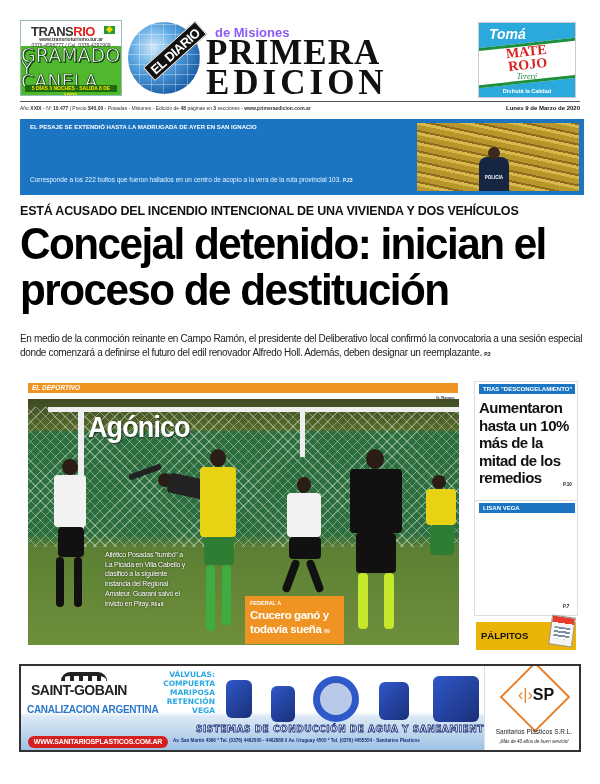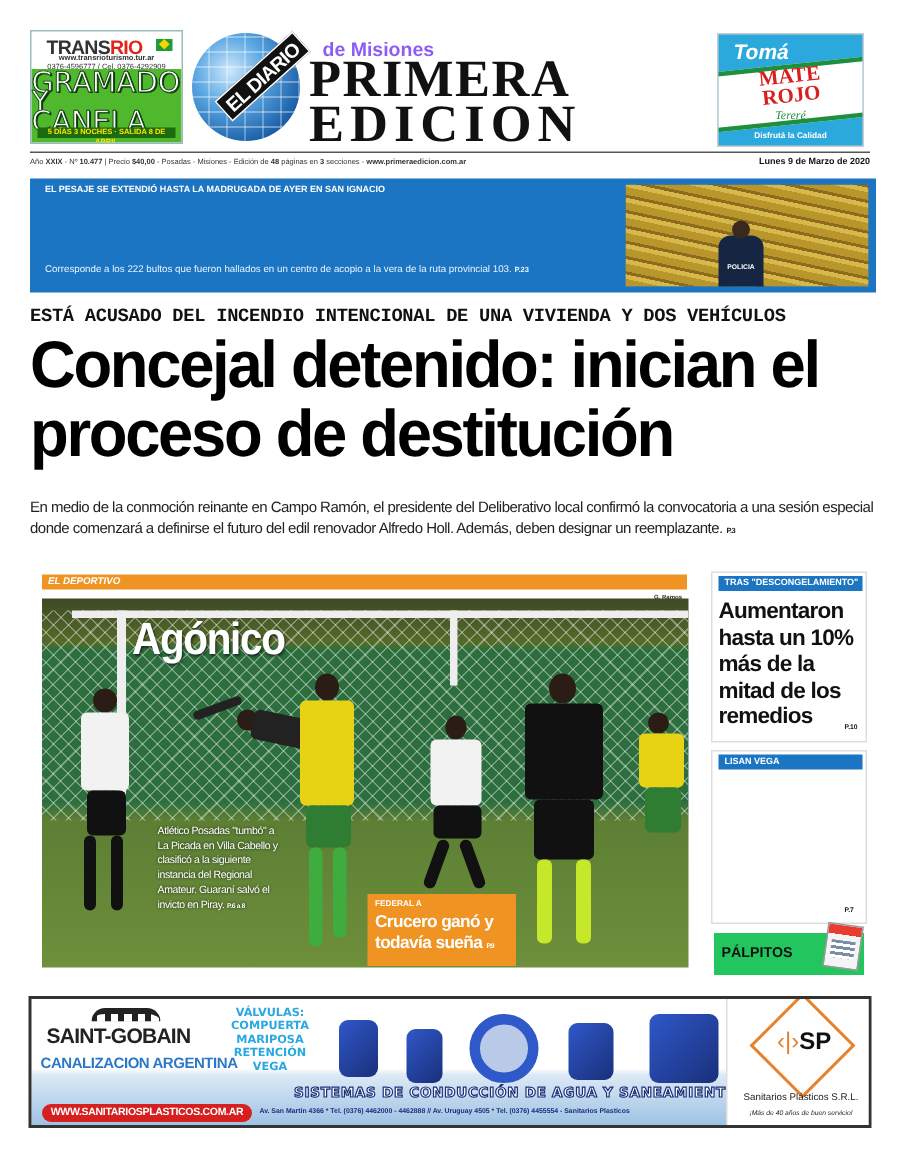--- a/index.html
+++ b/index.html
@@ -46,21 +46,21 @@
   .blue-box .sub { position: absolute; left: 10px; top: 57px; font-size: 6.5px; color: #e9f3ff; }
   .blue-box .sub .pg { font-weight: bold; font-size: 5px; }
   .blue-photo { left: 416px; top: 122px; width: 164px; height: 70px; background:
       repeating-linear-gradient(12deg, #b8962c 0 5px, #d6b94a 5px 8px, #8c6a1e 8px 10px),
       linear-gradient(#6b4a1a, #c49a33); border: 1px solid #1b75c2; overflow: hidden; }
   .blue-photo .officer { position: absolute; left: 62px; top: 34px; width: 30px; height: 36px; background: #162542; border-radius: 8px 8px 0 0; }
   .blue-photo .officer::before { content: ""; position: absolute; left: 9px; top: -10px; width: 12px; height: 12px; border-radius: 50%; background: #3a2a1e; }
   .blue-photo .police { position: absolute; left: 65px; top: 52px; width: 24px; font-size: 4.5px; font-weight: bold; color: #fff; text-align: center; }
 
   
-  .main-kicker { left: 20px; top: 204px; font-weight: bold; font-size: 12.5px; letter-spacing: -0.2px; color: #111; font-family: Liberation Mono, monospace; }
+  .main-kicker { left: 20px; top: 204px; font-weight: bold; font-size: 12.5px; letter-spacing: -0.2px; color: #111; }
   .main-headline { left: 20px; top: 221px; width: 580px; font-weight: 900; font-family: "Liberation Sans", sans-serif; font-size: 44px; line-height: 46px; letter-spacing: -1.6px; color: #000; transform: scaleX(0.96); transform-origin: left top; }
   .main-deck { left: 20px; top: 332px; width: 570px; font-size: 10px; line-height: 14px; letter-spacing: -0.35px; color: #222; }
   .main-deck .pg { font-weight: bold; font-size: 5px; }
 
   
   .sports-tag { left: 28px; top: 383px; width: 430px; height: 10px; background: #ef9322; color: #fff; font-weight: bold; font-style: italic; font-size: 6.5px; line-height: 10px; padding-left: 4px; }
   .photo-credit { left: 436px; top: 395px; font-size: 4px; font-weight: bold; color: #333; }
   .sports-photo { left: 28px; top: 399px; width: 431px; height: 246px; background:
       linear-gradient(180deg, #3e4a24 0%, #556b2a 12%, #2d6e3e 14%, #2d6e3e 55%, #5c7f34 60%, #6e8f3b 100%); overflow: hidden; }
   .sports-photo .net { position: absolute; left: 0; top: 8px; width: 100%; height: 140px; background:
@@ -78,31 +78,31 @@
   .federal-box { left: 245px; top: 596px; width: 99px; height: 48px; background: #ef9322; }
   .federal-box .kicker { position: absolute; left: 5px; top: 4px; font-size: 5.5px; font-weight: bold; color: #fff; }
   .federal-box .title { position: absolute; left: 5px; top: 12px; width: 92px; font-weight: bold; font-size: 11.5px; line-height: 14px; color: #fff; letter-spacing: -0.4px; }
   .federal-box .title .pg { font-size: 4.5px; }
 
   
   .side-card { border: 1px solid #ddd; background: #fff; }
   .side-tag { position: absolute; background: #1b75c2; color: #fff; font-weight: bold; font-size: 6px; line-height: 10px; padding-left: 4px; }
   .side-title { position: absolute; font-weight: 900; font-size: 15px; line-height: 17.5px; letter-spacing: -0.5px; color: #111; }
   .side-pg { position: absolute; font-size: 4.5px; font-weight: bold; color: #111; }
-  .palpitos { left: 476px; top: 622px; width: 100px; height: 28px; background: #22c55e; }
+  .palpitos { left: 476px; top: 622px; width: 100px; height: 28px; background: #eab308; }
   .palpitos .label { position: absolute; left: 5px; top: 8px; font-weight: 900; font-size: 9.5px; color: #111; }
   .palpitos .thumb { position: absolute; left: 74px; top: -6px; width: 24px; height: 30px; background: linear-gradient(#e93c2e 0 22%, #f4f4f4 22% 100%); transform: rotate(8deg); border: 1px solid #999; }
   .palpitos .thumb::after { content: ""; position: absolute; left: 3px; top: 10px; width: 16px; height: 12px; background: repeating-linear-gradient(#7b8da6 0 2px, #fff 2px 4px); }
 
   
   .ad-bottom { left: 19px; top: 664px; width: 562px; height: 88px; border: 2px solid #333; background: linear-gradient(#ffffff 0 55%, #dde9f5 60%, #9ec2e4 100%); overflow: hidden; }
   .sg-roof { position: absolute; left: 40px; top: 6px; width: 46px; height: 9px; border-top: 4px solid #222; background: repeating-linear-gradient(90deg, #222 0 4px, transparent 4px 9px); border-radius: 20px 20px 0 0; }
   .sg-name { position: absolute; left: 10px; top: 16px; font-size: 14px; color: #222; font-weight: bold; letter-spacing: -0.5px; }
   .sg-sub { position: absolute; left: 6px; top: 38px; font-size: 10px; font-weight: bold; color: #2a78c8; letter-spacing: -0.3px; }
-  .valvulas { position: absolute; left: 124px; top: 4px; width: 70px; text-align: center; font-family: "DejaVu Sans", sans-serif; font-weight: 900; font-size: 7.5px; line-height: 9px; color: #2aa8e0; }
+  .valvulas { position: absolute; left: 124px; top: 4px; width: 70px; text-align: right; font-family: "DejaVu Sans", sans-serif; font-weight: 900; font-size: 7.5px; line-height: 9px; color: #2aa8e0; }
   .valve { position: absolute; background: linear-gradient(135deg, #2f58c9, #1a2f7a); border-radius: 6px; }
   .sistemas { position: absolute; left: 175px; top: 58px; font-family: "DejaVu Sans", sans-serif; font-weight: 900; font-size: 9px; letter-spacing: 0.5px; color: #fff; -webkit-text-stroke: 0.8px #1a2f7a; }
   .web-pill { position: absolute; left: 7px; top: 70px; width: 140px; height: 12px; background: #d62020; border-radius: 6px; color: #fff; font-size: 7px; font-weight: bold; line-height: 12px; text-align: center; letter-spacing: -0.2px; }
   .address { position: absolute; left: 152px; top: 72px; font-size: 4.6px; font-weight: bold; color: #1a2f7a; white-space: nowrap; }
   .sp-panel { position: absolute; left: 463px; top: 0; width: 99px; height: 84px; background: #ffffff; border-left: 1px solid #ddd; }
   .sp-diamond { position: absolute; left: 25px; top: 6px; width: 50px; height: 50px; border: 2px solid #e8822a; transform: rotate(45deg); }
   .sp-logo { position: absolute; left: 33px; top: 20px; font-weight: 900; font-size: 16px; color: #111; }
   .sp-logo span { color: #e8822a; font-weight: normal; }
   .sp-name { position: absolute; left: 0; right: 0; top: 62px; text-align: center; font-size: 6.5px; color: #222; }
   .sp-slogan { position: absolute; left: 0; right: 0; top: 73px; text-align: center; font-size: 4.5px; font-style: italic; color: #222; }
@@ -220,21 +220,21 @@
   </div>
 </div>
 <div class="abs photo-credit">G. Ramos</div>
 <div class="abs sports-title">Agónico</div>
 <div class="abs sports-caption"><span>Atlético Posadas "tumbó" a La Picada en Villa Cabello y clasificó a la siguiente instancia del Regional Amateur. Guaraní salvó el invicto en Piray.</span> <span class="pg">P.6 a 8</span></div>
 <div class="abs federal-box">
   <div class="kicker">FEDERAL A</div>
   <div class="title"><span>Crucero ganó y todavía sueña</span> <span class="pg">P.9</span></div>
 </div>
 
-<div class="abs side-card" style="left:474px;top:381px;width:104px;height:114px;">
+<div class="abs side-card" style="left:474px;top:381px;width:104px;height:132px;">
   <div class="side-tag" style="left:4px;top:2px;width:96px;">TRAS "DESCONGELAMIENTO"</div>
   <div class="side-title" style="left:4px;top:17px;width:98px;">Aumentaron hasta un 10% más de la mitad de los remedios</div>
   <div class="side-pg" style="left:88px;top:100px;">P.10</div>
 </div>
 <div class="abs side-card" style="left:474px;top:500px;width:104px;height:116px;">
   <div class="side-tag" style="left:4px;top:2px;width:96px;">LISAN VEGA</div>
   <div class="side-pg" style="left:88px;top:103px;">P.7</div>
 </div>
 <div class="abs palpitos">
   <div class="label">PÁLPITOS</div>

